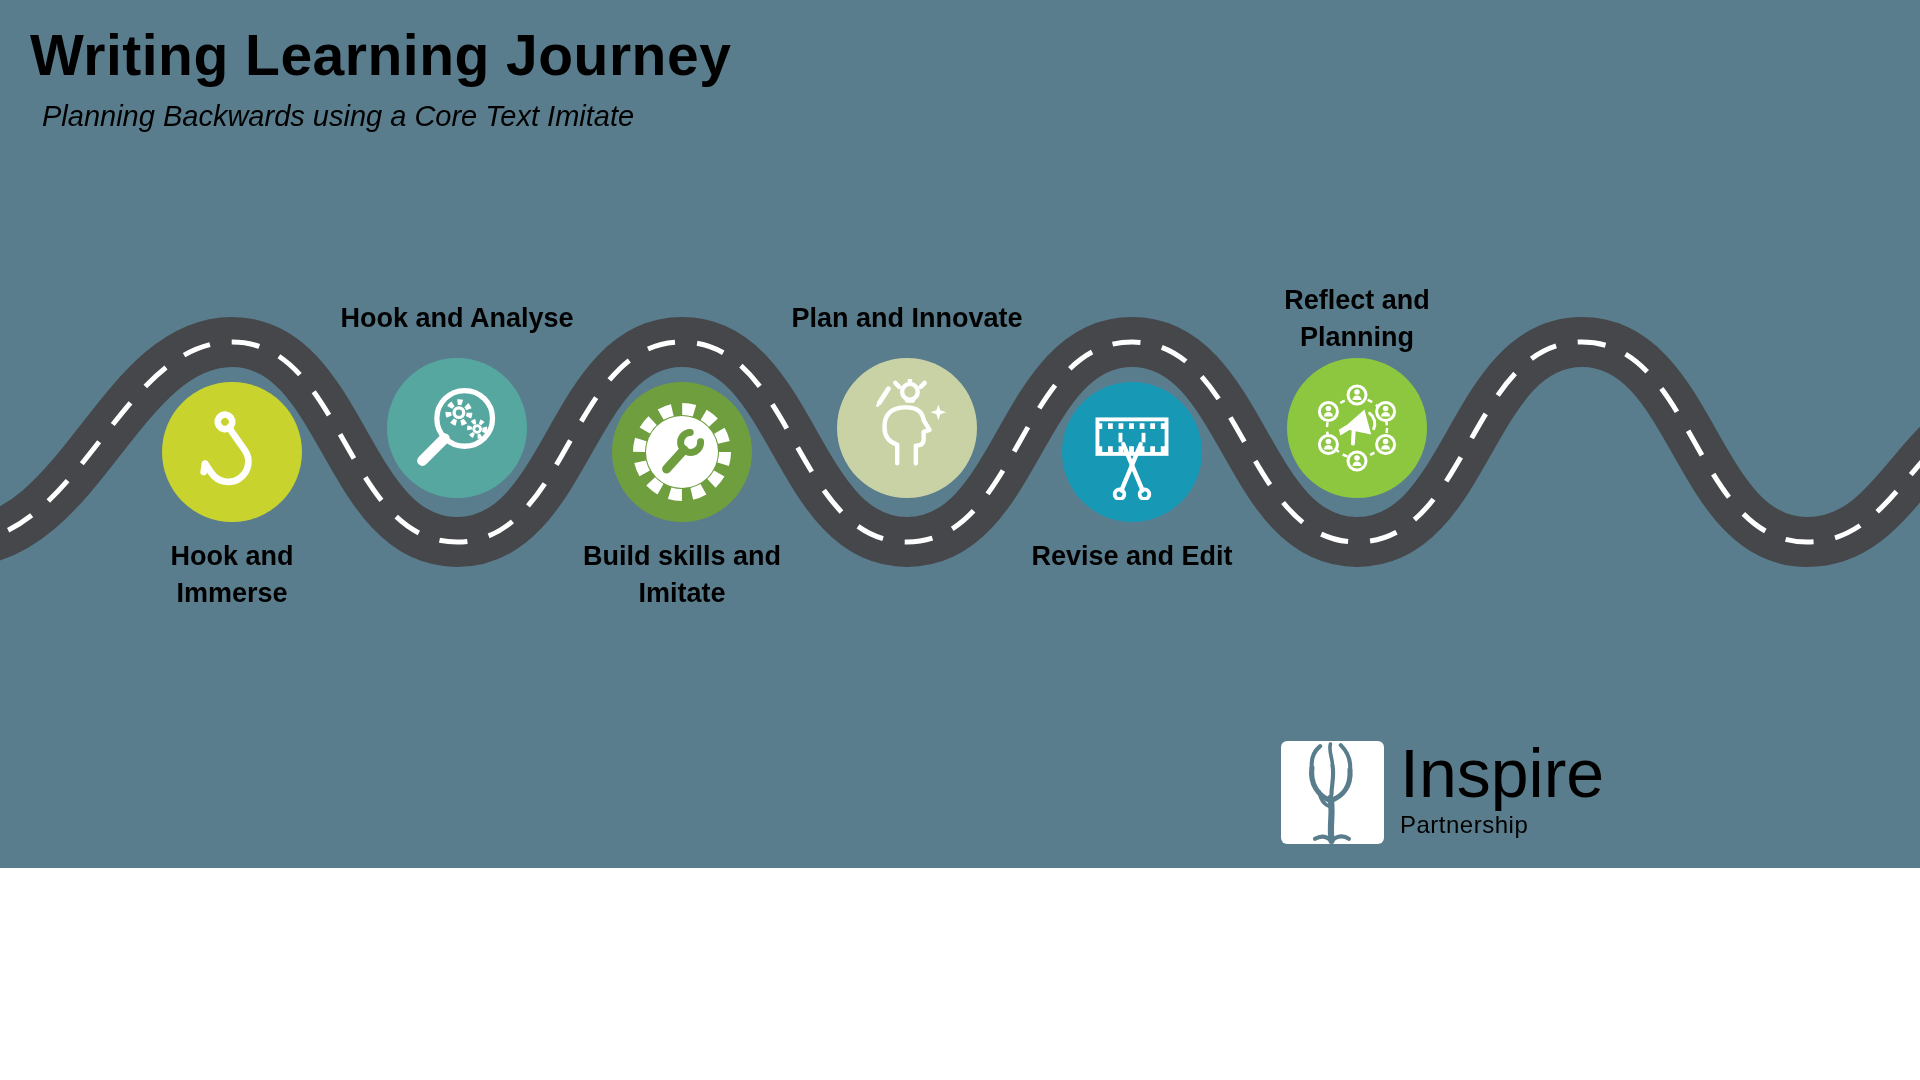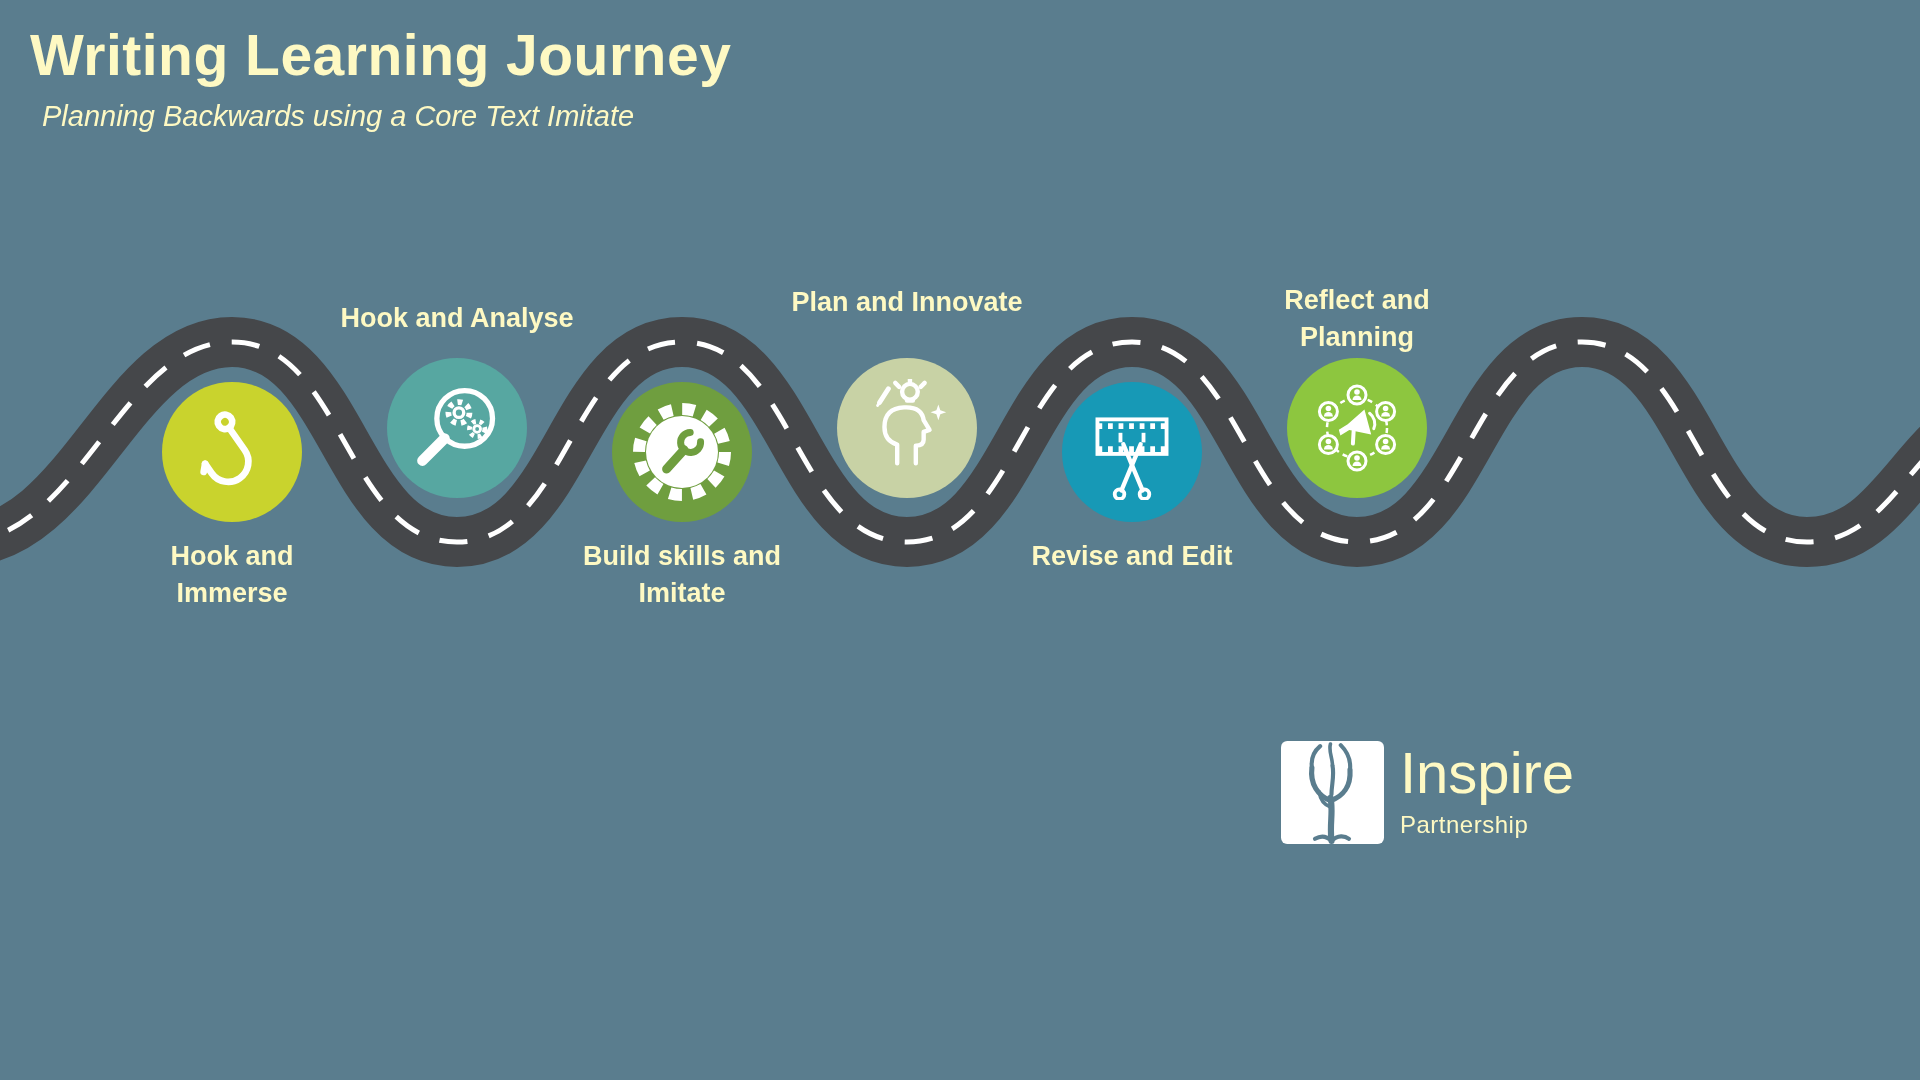--- a/index.html
+++ b/index.html
@@ -1,43 +1,43 @@
 <!DOCTYPE html>
 <html><head>
 <meta charset="utf-8">
 <style>
   html, body { margin: 0; padding: 0; }
   .canvas {
     position: relative;
     width: 1920px;
-    height: 1080px;
+    height: 868px;
     overflow: hidden;
     font-family: "Liberation Sans", sans-serif;
-    color: #fef9c3;
+    color: #000000;
   }
   .road-svg { position: absolute; left: 0; top: 0; }
   .page-title {
     position: absolute; left: 30px; top: 22px;
     font-size: 57px; font-weight: bold; letter-spacing: 0.5px;
   }
   .page-subtitle {
     position: absolute; left: 42px; top: 100px;
     font-size: 29px; font-style: italic;
   }
   .stage-circle {
     position: absolute; width: 140px; height: 140px; border-radius: 50%;
     display: flex; align-items: center; justify-content: center;
   }
   .stage-label {
     position: absolute; width: 340px; text-align: center;
     font-weight: bold; font-size: 27px; line-height: 37px;
   }
   .logo { position: absolute; left: 1281px; top: 741px; display: flex; }
   .logo-text { margin-left: 16px; }
-  .brand-name { font-size: 58px; font-weight: 500; line-height: 60px; margin-top: 2px; }
+  .brand-name { font-size: 68px; font-weight: 500; line-height: 60px; margin-top: 2px; }
   .brand-tagline { font-size: 24px; font-weight: 400; margin-top: 8px; letter-spacing: 0.5px; }
 </style>
 </head>
 <body>
 
 <div class="canvas" style="background-color: rgb(90, 125, 142);">
 
   <svg class="road-svg" width="1920" height="1080" viewBox="0 0 1920 1080">
     <path d="M -40 542 C 80 542 120 342 232 342 C 344 342 345 542 457 542 C 569 542 570 342 682 342 C 794 342 795 542 907 542 C 1019 542 1020 342 1132 342 C 1244 342 1245 542 1357 542 C 1469 542 1470 342 1582 342 C 1694 342 1695 542 1807 542 C 1880 542 1905 465 1960 425" fill="none" stroke-width="50" stroke="#45474a"></path>
     <path d="M -40 542 C 80 542 120 342 232 342 C 344 342 345 542 457 542 C 569 542 570 342 682 342 C 794 342 795 542 907 542 C 1019 542 1020 342 1132 342 C 1244 342 1245 542 1357 542 C 1469 542 1470 342 1582 342 C 1694 342 1695 542 1807 542 C 1880 542 1905 465 1960 425" fill="none" stroke-width="5" stroke-dasharray="28 22" stroke="#ffffff"></path>
@@ -158,21 +158,21 @@
     <div>Immerse</div>
   </div>
   <div class="stage-label" style="left:287px; top:300px;">
     <div>Hook and Analyse</div>
     <div></div>
   </div>
   <div class="stage-label" style="left:512px; top:538px;">
     <div>Build skills and</div>
     <div>Imitate</div>
   </div>
-  <div class="stage-label" style="left:737px; top:284px;">
+  <div class="stage-label" style="left:737px; top:300px;">
     <div>Plan and Innovate</div>
     <div></div>
   </div>
   <div class="stage-label" style="left:962px; top:538px;">
     <div>Revise and Edit</div>
     <div></div>
   </div>
   <div class="stage-label" style="left:1187px; top:282px;">
     <div>Reflect and</div>
     <div>Planning</div>

